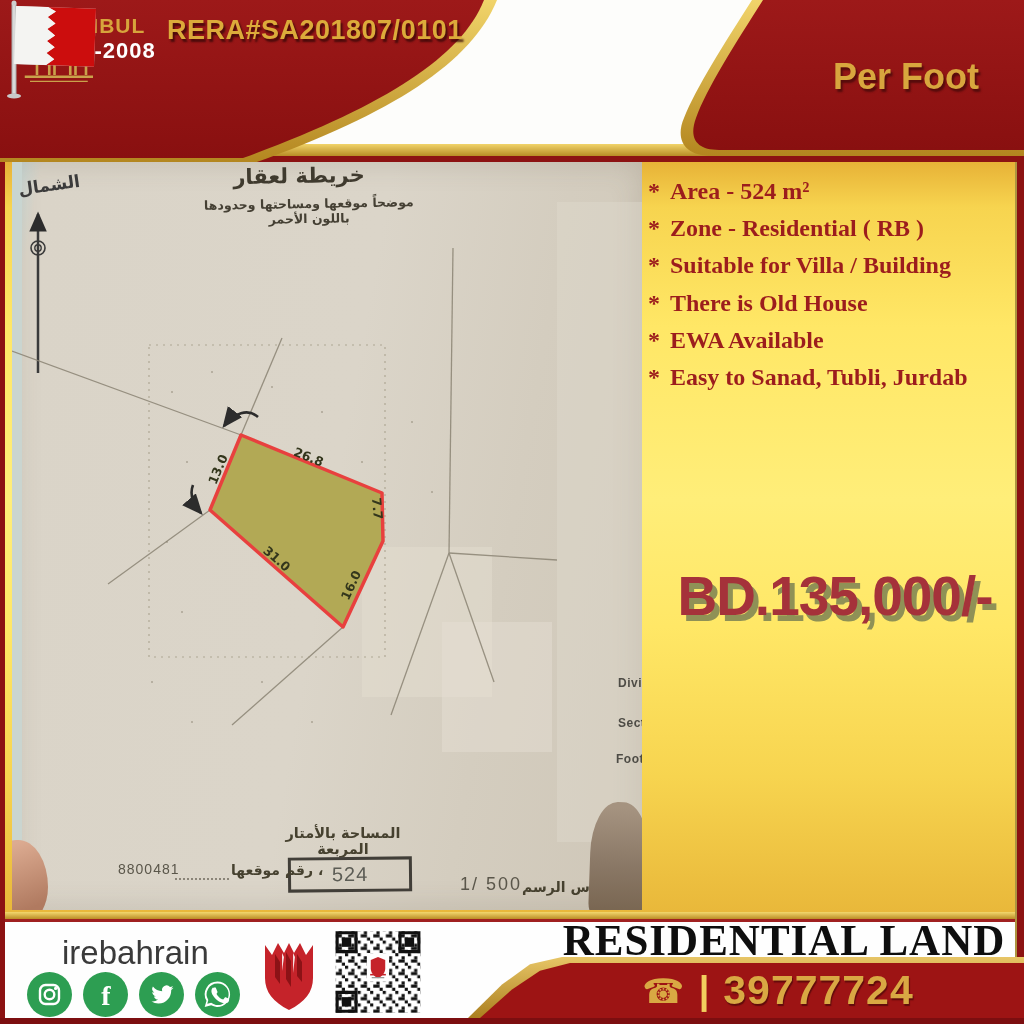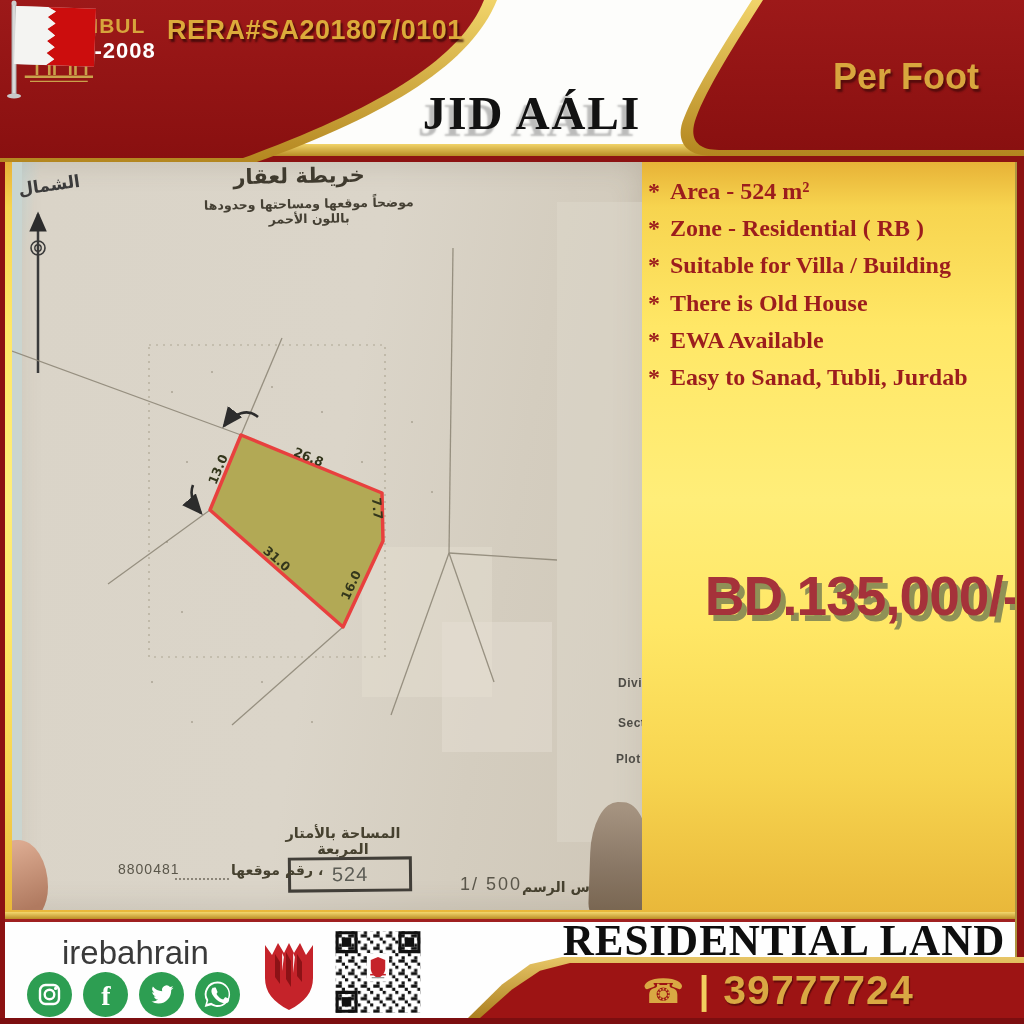--- a/index.html
+++ b/index.html
@@ -56,21 +56,21 @@
   .thumb-left{left:-16px;top:678px;width:52px;height:82px;border-radius:40% 60% 45% 45%;
               background:linear-gradient(160deg,#dcab91 10%,#b07a60 80%);}
   .finger-right{left:578px;top:640px;width:58px;height:115px;border-radius:45% 45% 12% 12%;
                 background:linear-gradient(180deg,#a59380 5%,#8a7866 55%,#77644f 100%);transform:rotate(2deg);}
 
   
   .features{left:648px;top:179px;width:372px;list-style:none;margin:0;padding:0;}
   .features li{display:flex;margin-bottom:11.5px;font-family:"Liberation Serif",serif;
                font-weight:700;font-size:24px;color:#9c1d1d;line-height:1.07;}
   .features .ast{width:22px;flex:0 0 22px;}
-  .price{left:650px;top:564px;width:370px;text-align:right;font-size:55px;font-weight:800;
+  .price{left:650px;top:564px;width:370px;text-align:center;font-size:55px;font-weight:800;
          color:#a5323a;letter-spacing:-1px;text-shadow:5px 6px 0 #8f9156;}
 
   
   .gold-line{left:0;top:912px;width:1024px;height:7px;
              background:linear-gradient(180deg,#f3d86d,#bb8d26);z-index:5;}
   .red-line{left:0;top:919px;width:1024px;height:3px;background:#a02020;z-index:5;}
   .white-band{left:0;top:922px;width:1024px;height:102px;background:#fefefe;z-index:4;}
   .handle{left:62px;top:934px;width:160px;font-size:33px;color:#3a3a3a;z-index:7;}
   .socials{left:27px;top:972px;display:flex;gap:11px;z-index:7;}
   .soc{width:45px;height:45px;}
@@ -136,21 +136,20 @@
       <rect x="12" y="4" width="4" height="90" fill="#d9d9d9" stroke="#a9a9a9" stroke-width="1"></rect>
       <circle cx="14" cy="3" r="2.5" fill="#cfcfcf"></circle>
       <ellipse cx="14" cy="96" rx="7" ry="2.5" fill="#c9c9c9"></ellipse>
       <g transform="rotate(2 16 8)">
         <rect x="16" y="6" width="80" height="58" fill="#d8d8d8"></rect>
         <path d="M16,6 H96 V64 H48 L56,58 48,52 56,46 48,40 56,34 48,28 56,22 48,16 56,10 48,6 Z" fill="#cc0d0d"></path>
         <path d="M16,6 H48 L56,10 48,16 56,22 48,28 56,34 48,40 56,46 48,52 56,58 48,64 H16 Z" fill="#f4f4f2"></path>
       </g>
     </svg>
 
-    <div class="abs jid">JID AÁLI</div>
     <div class="abs perfoot">Per Foot</div>
   </div>
 
   <div class="abs body"></div>
   <div class="abs edge-l"></div>
   <div class="abs edge-r"></div>
 
   <div class="abs photo">
     <svg class="abs" style="left:0;top:0" width="630" height="748" viewBox="0 0 630 748">
       <defs>
@@ -214,21 +213,21 @@
         <path d="M181,323 C177,333 182,343 189,351" marker-end="url(#ah)"></path>
       </g>
     </svg>
 
     <div class="abs map-title">خريطة لعقار</div>
     <div class="abs map-subtitle">موضحاً موقعها ومساحتها وحدودها باللون الأحمر</div>
     <div class="abs north-label">الشمال</div>
 
     <div class="abs partial" style="left:606px;top:514px">Divis</div>
     <div class="abs partial" style="left:606px;top:554px">Sect</div>
-    <div class="abs partial" style="left:604px;top:590px">Plot</div>
+    <div class="abs partial" style="left:604px;top:590px">Foot</div>
 
     <div class="abs m-area-label">المساحة بالأمتار المربعة</div>
     <div class="abs m-area-box">
       <span>524</span>
     </div>
     <div class="abs m-file-value">8800481</div>
     <div class="abs m-dots"></div>
     <div class="abs m-file-label">رقم موقعها ،</div>
     <div class="abs m-scale-value">1/ 500</div>
     <div class="abs m-scale-label">مقياس الرسم ،</div>

